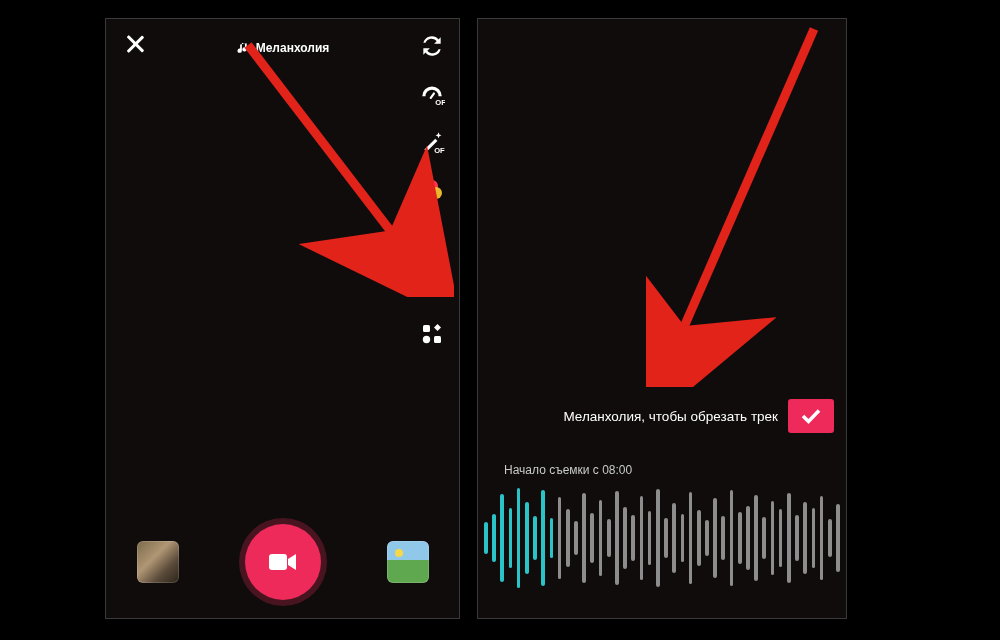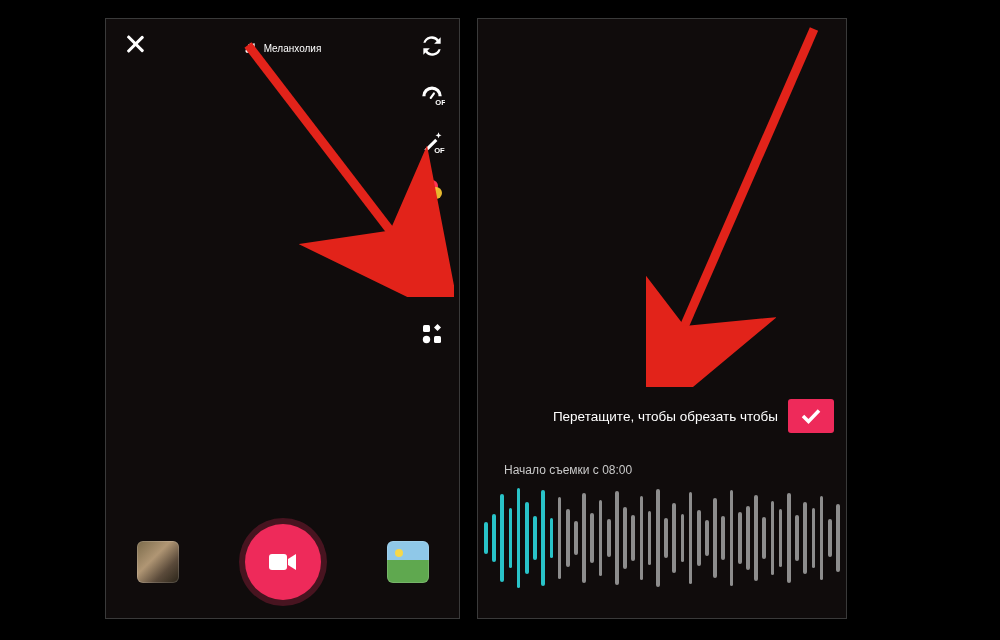--- a/index.html
+++ b/index.html
@@ -55,22 +55,23 @@
   .close-x::after  { transform: rotate(-45deg); }
 
   .sound-chip {
     position: absolute;
     left: 50%;
     transform: translateX(-50%);
     display: flex;
     align-items: center;
     gap: 6px;
     color: #fff;
-    font-size: 10px;
-    cursor: pointer;
+    font-size: 12px;
+    cursor: pointer;
+    font-weight: bold;
   }
   .note-glyph {
     width: 14px; height: 14px;
     display: inline-block;
   }
 
   
   .tools {
     position: absolute;
     right: 14px;
@@ -274,21 +275,21 @@
           <path d="M0 0 L18 9 L0 18 L5 9 Z" fill="#e2231a"></path>
         </marker>
       </defs>
       <line x1="14" y1="8" x2="178" y2="222" stroke="#e2231a" stroke-width="9" marker-end="url(#ah1)"></line>
     </svg>
   </div>
 
   <div class="panel panel-right">
 
     <div class="trim-row">
-      <span class="trim-label">Перетащите, чтобы обрезать чтобы</span>
+      <span class="trim-label">Меланхолия, чтобы обрезать трек</span>
       <div class="confirm-btn">
         <svg width="22" height="18" viewBox="0 0 22 18">
           <path d="M3 9 L8.5 14.5 L19 3.5"></path>
         </svg>
       </div>
     </div>
 
     <div class="start-label">Начало съемки с 08:00</div>
 
     <div class="wave" id="wave">

